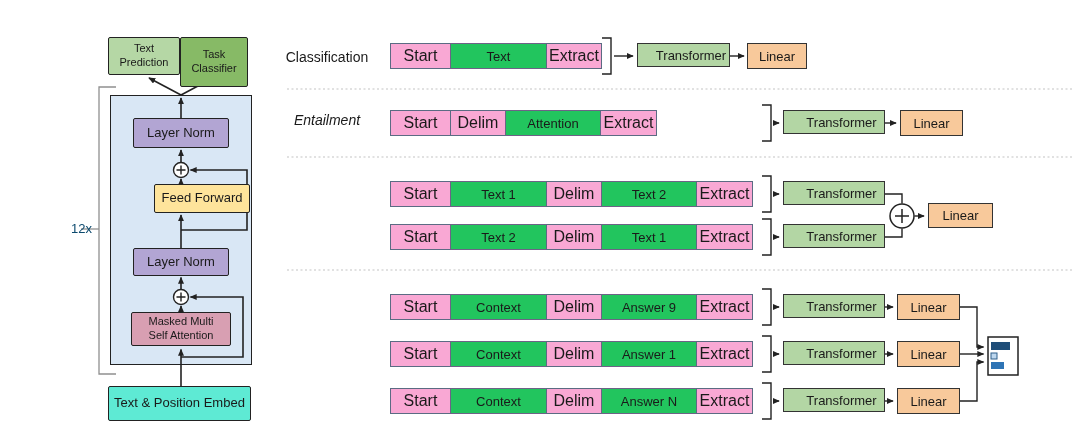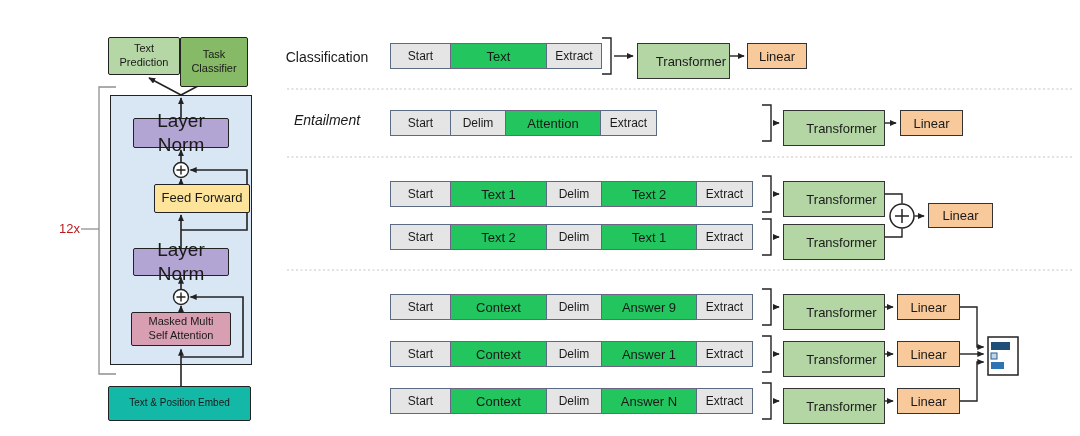--- a/index.html
+++ b/index.html
@@ -6,33 +6,33 @@
   .stage{position:relative;width:1080px;height:436px;background:#fff;overflow:hidden;
          font-family:"Liberation Sans",sans-serif;color:#1a1a1a;}
   .overlay{position:absolute;left:0;top:0;width:1080px;height:436px;z-index:2;}
   .abs{position:absolute;box-sizing:border-box;}
   
   .container{z-index:1;background:#d9e7f5;border:1.6px solid #222;}
   .lbx{z-index:3;border:1.6px solid #222;border-radius:2px;display:flex;align-items:center;
        justify-content:center;text-align:center;line-height:1.25;}
   .head1{background:#b5d7a5;font-size:11px;}
   .head2{background:#87ba66;font-size:11px;}
-  .ln{background:#b2a5d3;font-size:19px;}
+  .ln{background:#b2a5d3;font-size:13px;}
   .ff{background:#fee49b;font-size:13px;}
   .att{background:#d89fb2;font-size:11px;}
-  .emb{background:#14b8a6;font-size:10px;}
-  .repeat{z-index:3;font-size:13px;color:#b91c1c;}
+  .emb{background:#5eead4;font-size:13px;}
+  .repeat{z-index:3;font-size:13px;color:#0c4a6e;margin-left:12px;}
   
   .trow{position:absolute;display:flex;z-index:3;}
   .tok{height:26px;border:1px solid #5b6b83;display:flex;align-items:center;justify-content:center;
-       box-sizing:border-box;background:#e5e5e5;font-size:12px;}
+       box-sizing:border-box;background:#f9a8d4;font-size:16px;}
   .tok+.tok{margin-left:-1px;}
   .ct{background:#22c55e;border-color:#6e6287;font-size:13px;}
   .w1{width:61px}.w2{width:97px}.w3{width:56px}.w4{width:96px}.w5{width:57px}
-  .tbox{z-index:3;height:36px;background:#b3d6a4;border:1.4px solid #333;display:flex;
+  .tbox{z-index:3;height:24px;background:#b3d6a4;border:1.4px solid #333;display:flex;
         align-items:center;justify-content:center;font-size:13px;padding-left:15px;}
   .lin{z-index:3;height:26px;background:#f8c99b;border:1.4px solid #333;display:flex;
        align-items:center;justify-content:center;font-size:13px;}
   .tasklabel{z-index:3;width:130px;text-align:center;font-size:14px;}
 </style>
 </head>
 <body>
 
 <div class="stage">
 

